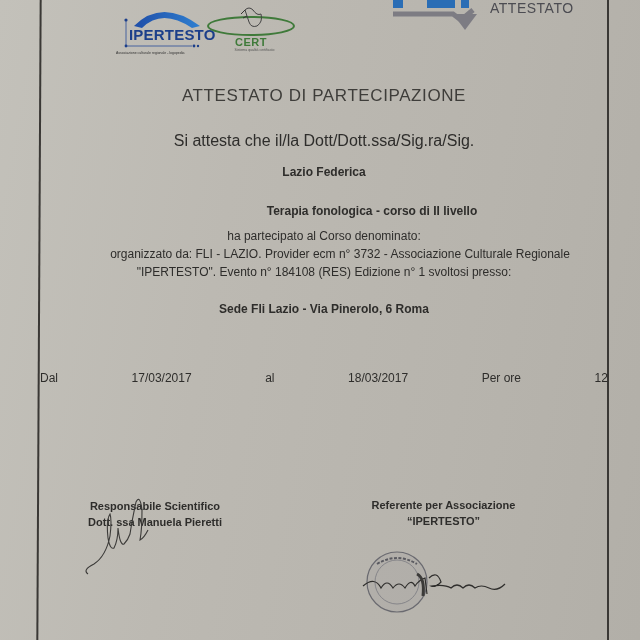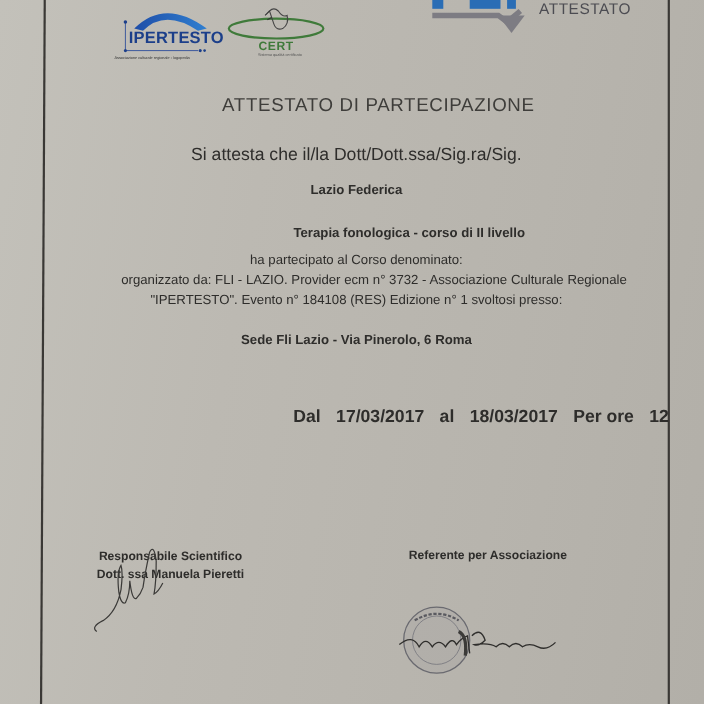--- a/index.html
+++ b/index.html
@@ -13,52 +13,52 @@
       background: linear-gradient(100deg, #c3c1ba 0%, #bcb9b2 35%, #b7b4ad 70%, #b2afa8 100%);
     }
     .border-line { position: absolute; background: #3a3835; }
     .border-left { left: 38px; top: 0; width: 2px; height: 640px; transform: skewX(-0.3deg); }
     .border-right { left: 607px; top: 0; width: 2px; height: 640px; }
 
     .abs { position: absolute; }
     .center-text { position: absolute; left: 40px; width: 568px; text-align: center; color: #2e2d2b; }
 
     
-    .logo-ipertesto { left: 100px; top: 2px; width: 102px; height: 58px; }
+    .logo-ipertesto { left: 112px; top: 2px; width: 102px; height: 58px; }
     .logo-cert { left: 205px; top: 2px; width: 92px; height: 62px; }
     .logo-fli { left: 385px; top: 0; width: 140px; height: 40px; }
     .ipertesto-word {
       position: absolute; left: 17px; top: 24px; font-size: 15px; font-weight: bold;
       color: #1c3f8a; letter-spacing: 0.2px;
     }
     .ipertesto-sub {
       position: absolute; left: 4px; top: 49px; width: 100px; font-size: 3.5px; line-height: 4px; color: #333;
     }
     .cert-word {
       position: absolute; left: 30px; top: 34px; font-size: 11px; font-weight: bold; color: #3f7a3a; letter-spacing: 0.5px;
     }
     .cert-sub {
       position: absolute; left: 22px; top: 46px; width: 55px; font-size: 3.5px; line-height: 4.2px; color: #555; text-align: center;
     }
     .fli-italiani {
       position: absolute; left: 105px; top: 0px; font-size: 14px; color: #4c4c52; letter-spacing: 0.5px;
     }
 
     .title {
-      top: 86px; font-size: 17px; letter-spacing: 0.6px; color: #3e3d3a; font-weight: normal; padding-left: 20px;
+      top: 86px; font-size: 17px; letter-spacing: 0.6px; color: #3e3d3a; font-weight: normal;
     }
     .line1 { top: 132px; font-size: 16px; }
     .name { top: 165px; font-size: 12px; font-weight: bold; }
     .line2 { top: 185px; font-size: 12px; margin-top: 44px; }
     .course { top: 204px; font-size: 12px; font-weight: bold; margin-left: 48px; }
     .org1 { top: 247px; font-size: 12px; margin-left: 16px; }
     .org2 { top: 265px; font-size: 12px; }
     .venue { top: 302px; font-size: 12px; font-weight: bold; }
     .dates {
-      top: 371px; font-size: 16px; display: flex; justify-content: flex-end; gap: 0; font-weight: bold;
+      top: 371px; font-size: 12px; display: flex; justify-content: space-between; gap: 0;
     }
     .dates span { display: inline-block; }
     .sp { margin-right: 14px; }
 
     .sig-left { left: 70px; top: 498px; width: 170px; text-align: center; color: #2e2d2b; font-size: 11px; font-weight: bold; line-height: 16px; }
     .sig-right { left: 356px; top: 497px; width: 175px; text-align: center; color: #2e2d2b; font-size: 11px; font-weight: bold; line-height: 16px; }
     .sig-svg { position: absolute; }
   </style>
 </head>
 <body>
@@ -128,20 +128,21 @@
 <div class="abs sig-left">
   <div>Responsabile Scientifico</div>
   <div>Dott. ssa Manuela Pieretti</div>
 </div>
 <svg class="sig-svg" style="left:80px;top:490px;" width="80" height="90" viewBox="0 0 80 90">
   <path d="M8 84 Q2 80 14 74 Q26 66 30 46 Q32 30 30 24 Q26 30 28 48 Q30 60 34 58 Q38 50 38 38 Q40 56 44 54 Q48 50 50 44 Q52 30 56 12 Q60 4 62 20 Q62 40 60 50 Q64 48 68 40" stroke="#3b3a38" stroke-width="1.1" fill="none"></path>
 </svg>
 
 <div class="abs sig-right">
   <div>Referente per Associazione</div>
+  <div>“IPERTESTO”</div>
 </div>
 <svg class="sig-svg" style="left:355px;top:548px;" width="170" height="70" viewBox="0 0 170 70">
   <circle cx="42" cy="34" r="30" stroke="#6a6a70" stroke-width="1.2" fill="rgba(120,120,130,0.08)"></circle>
   <circle cx="42" cy="34" r="22" stroke="#7a7a80" stroke-width="0.8" fill="none"></circle>
   <path d="M22 16 Q42 4 62 16" stroke="#5a5a60" stroke-width="2" fill="none" stroke-dasharray="3 1.5"></path>
   <path d="M8 38 Q20 28 26 40 Q32 30 38 40 Q44 32 50 40 Q56 30 60 38 Q64 32 70 30 L72 46 M74 30 Q82 22 86 34 Q80 40 76 38 Q90 36 96 40 Q102 34 108 40 Q114 34 120 40 Q126 36 134 40 Q142 44 150 36" stroke="#2f2e2c" stroke-width="1.2" fill="none"></path>
   <path d="M62 26 Q70 30 68 48" stroke="#3b3a38" stroke-width="3" fill="none"></path>
 </svg>
 
 </body></html>

